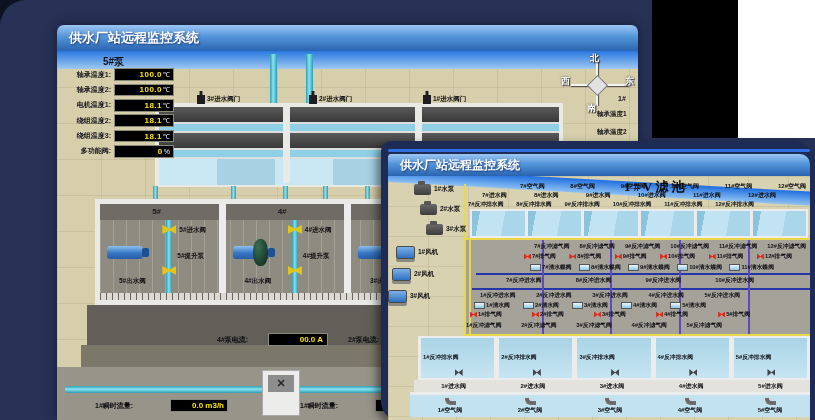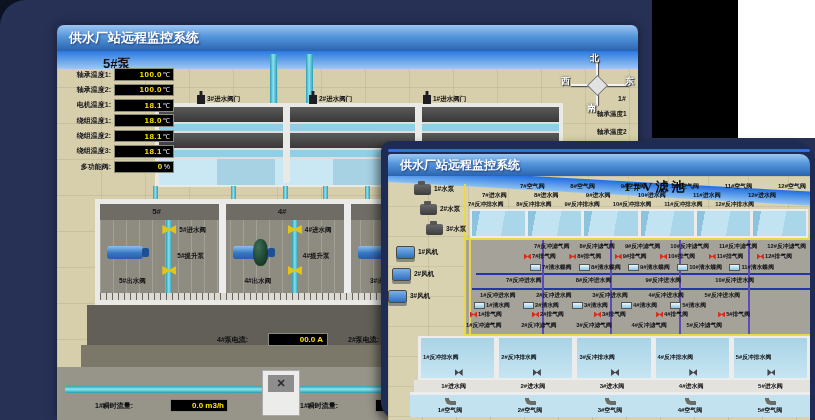--- a/index.html
+++ b/index.html
@@ -18,21 +18,21 @@
   .b-content{position:relative;width:581px;height:369px;overflow:hidden;background:#d7cfab;
     background-image:linear-gradient(rgba(125,112,70,.15) 1px,transparent 1px),
       linear-gradient(90deg,rgba(125,112,70,.15) 1px,transparent 1px);
     background-size:44px 36px;}
   .b-sky{position:absolute;left:0;top:0;right:0;height:18px;background:linear-gradient(#2a79e2,#9fc8f0);}
   .b-title{position:absolute;left:240px;top:16px;font-family:"Liberation Serif",serif;
     font-weight:bold;font-size:19px;letter-spacing:10px;color:#0c0c0c;}
 
   
   .sensor-panel{position:absolute;left:4px;top:4px;width:125px;z-index:6;}
-  .pump-tag{margin-left:42px;font-size:13px;font-weight:bold;color:#101018;height:13px;}
+  .pump-tag{margin-left:42px;font-size:10px;font-weight:bold;color:#101018;height:13px;}
   .srow{display:flex;align-items:center;height:13px;margin-bottom:2.4px;}
   .slabel{width:50px;text-align:right;font-size:7px;font-weight:bold;color:#15151d;margin-right:3px;white-space:nowrap;}
   .led{width:60px;height:12.5px;background:#000;border:1px solid #8a8a7a;display:flex;
     align-items:center;justify-content:flex-end;padding-right:3px;box-sizing:border-box;}
   .led b{font-size:8px;color:#ffe400;font-style:normal;letter-spacing:.5px;}
   .led i{font-size:7px;color:#f2f2f2;font-style:normal;margin-left:1px;}
 
   
   .pillar{position:absolute;width:7px;height:54px;top:3px;background:linear-gradient(90deg,#2f9cb2,#8ae4f2 45%,#2f9cb2);}
   .pillar.p1{left:213px;} .pillar.p2{left:249px;}
@@ -278,27 +278,20 @@
               </span>
           </div>
             <div class="srow">
             <span class="slabel">电机温度1:</span>
             <span class="led">
                 <b>18.1</b>
                 <i>℃</i>
               </span>
           </div>
             <div class="srow">
-            <span class="slabel">绕组温度1:</span>
-            <span class="led">
-                <b>18.0</b>
-                <i>℃</i>
-              </span>
-          </div>
-            <div class="srow">
             <span class="slabel">绕组温度2:</span>
             <span class="led">
                 <b>18.1</b>
                 <i>℃</i>
               </span>
           </div>
             <div class="srow">
             <span class="slabel">绕组温度3:</span>
             <span class="led">
                 <b>18.1</b>

